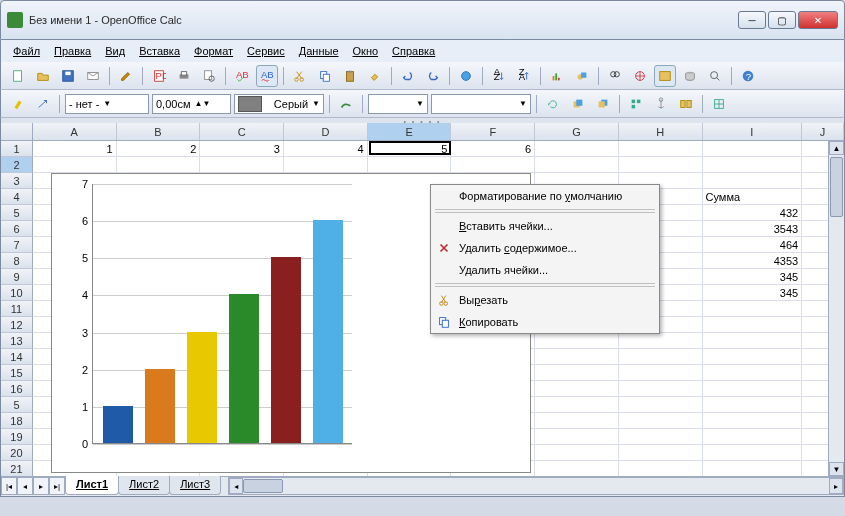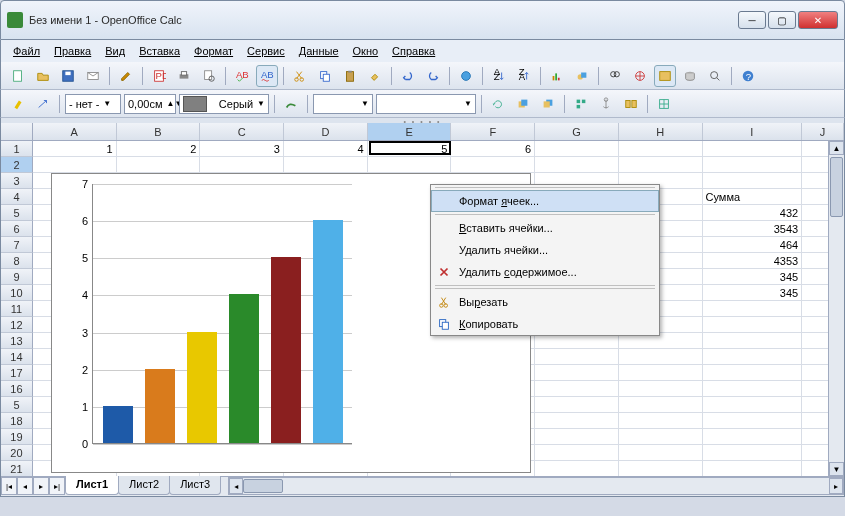--- a/index.html
+++ b/index.html
@@ -61,21 +61,21 @@
   .ctx-row { display:flex; align-items:center; height:22px; padding:0 8px 0 28px; position:relative; cursor:pointer;}
   .ctx-row:hover, .ctx-row.hl { background:#cfe0f5; border:1px solid #8ab; padding:0 7px 0 27px; height:22px;}
   .ctx-sep { height:1px; background:#c0c0c0; margin:2px 4px; }
   .ctx-icon { position:absolute; left:5px; width:16px; height:16px; display:flex; align-items:center; justify-content:center; }
   .ctx-row span.u { text-decoration:underline; }
   
   
   .bottombar { height:20px; display:flex; background:#e4e9f0; border-top:1px solid #a0aac0; }
   .tab-nav { display:flex; }
   .tab-nav .nb { width:16px; height:18px; border:1px solid #a0aac0; background:#f0f3f8; display:flex; align-items:center; justify-content:center; font-size:8px; cursor:pointer;}
-  .tabs { display:flex; }
+  .tabs { display:flex;text-decoration:underline; }
   .tab { padding:2px 10px; background:#e0e6ee; border:1px solid #a0aac0; border-top:none; border-radius:0 0 4px 4px; margin-right:-1px; cursor:pointer; position:relative; top:-1px;}
   .tab.active { background:#fff; font-weight:bold;}
   .hscroll { flex:1; height:18px; background:#e4e9f0; border:1px solid #a0aac0; margin-left:8px; position:relative;}
   .hscroll .thumb { position:absolute; left:14px; top:1px; bottom:1px; width:40px; background:#c8d2e0; border:1px solid #8a98b0; border-radius:2px;}
   .hscroll .arr { position:absolute; top:0; bottom:0; width:14px; background:#dde4ee; border:1px solid #a0aac0; display:flex;align-items:center;justify-content:center;font-size:8px;}
   .vscroll { position:absolute; right:0; top:18px; bottom:0; width:16px; background:#e4e9f0; border-left:1px solid #a0aac0;}
   .vscroll .arr { height:14px; background:#dde4ee; border:1px solid #a0aac0; display:flex;align-items:center;justify-content:center;font-size:8px;}
   .vscroll .thumb { position:absolute; top:16px; height:60px; left:1px; right:1px; background:#c8d2e0; border:1px solid #8a98b0; border-radius:2px;}
   
   svg.ico { width:14px; height:14px; }
@@ -281,25 +281,25 @@
       <svg class="ico" viewBox="0 0 16 16">
         <path d="M4 12l5-8 3 2-5 8z" fill="#e8c000"></path>
       </svg>
     </div>
   <div class="tbtn">
       <svg class="ico" viewBox="0 0 16 16">
         <path d="M3 12L12 4M9 4h3v3" stroke="#36c" fill="none"></path>
       </svg>
     </div>
   <div class="tsep"></div>
-  <div class="tcombo" style="width:56px">
+  <div class="tcombo" style="width:84px">
       <span>- нет -</span>
       <span class="dd">▼</span>
     </div>
-  <div class="tcombo" style="width:52px">
+  <div class="tcombo" style="width:79px">
       <span>0,00см</span>
       <span class="dd">▲▼</span>
     </div>
   <div class="tcombo" style="width:90px;padding:1px 3px">
       <span class="color-swatch" style="background:#808080"></span>
       <span style="margin-left:12px">Серый</span>
       <span class="dd">▼</span>
     </div>
   <div class="tsep"></div>
   <div class="tbtn">
@@ -557,21 +557,21 @@
           <div class="cell cC"></div>
           <div class="cell cD"></div>
           <div class="cell cE"></div>
           <div class="cell cF"></div>
           <div class="cell cG"></div>
           <div class="cell cH"></div>
           <div class="cell cI"></div>
           <div class="cell cJ"></div>
         </div>
         <div class="row">
-          <div class="rh">17</div>
+          <div class="rh">15</div>
           <div class="cell cA"></div>
           <div class="cell cB"></div>
           <div class="cell cC"></div>
           <div class="cell cD"></div>
           <div class="cell cE"></div>
           <div class="cell cF"></div>
           <div class="cell cG"></div>
           <div class="cell cH"></div>
           <div class="cell cI"></div>
           <div class="cell cJ"></div>
@@ -718,38 +718,38 @@
     </div>
     <div class="hscroll">
       <div class="arr" style="left:0">◂</div>
       <div class="thumb"></div>
       <div class="arr" style="right:0">▸</div>
     </div>
   </div>
 </div>
 
 <div class="ctx" style="left:430px;top:184px" id="ctx">
+    <div class="ctx-row">
+      <span>Форматирование по <span class="u">у</span>молчанию</span>
+    </div>
     <div class="ctx-sep"></div>
-    <div class="ctx-row hl">
-      <span>Формат <span class="u">я</span>чеек...</span>
-    </div>
     <div class="ctx-sep"></div>
     <div class="ctx-row">
       <span><span class="u">В</span>ставить ячейки...</span>
-    </div>
-    <div class="ctx-row">
-      <span>У<span class="u">д</span>алить ячейки...</span>
     </div>
     <div class="ctx-row">
       <span class="ctx-icon">
         <svg class="ico" viewBox="0 0 16 16">
           <path d="M4 4l8 8M12 4l-8 8" stroke="#c03030" stroke-width="2"></path>
         </svg>
       </span>
       <span>Удалить <span class="u">с</span>одержимое...</span>
+    </div>
+    <div class="ctx-row">
+      <span>У<span class="u">д</span>алить ячейки...</span>
     </div>
     <div class="ctx-sep"></div>
     <div class="ctx-sep"></div>
     <div class="ctx-row">
       <span class="ctx-icon">
         <svg class="ico" viewBox="0 0 16 16">
           <path d="M5 3l5 8M10 3l-5 8" stroke="#c08000"></path>
           <circle cx="5" cy="12" r="2" fill="none" stroke="#c08000"></circle>
           <circle cx="10" cy="12" r="2" fill="none" stroke="#c08000"></circle>
         </svg>

